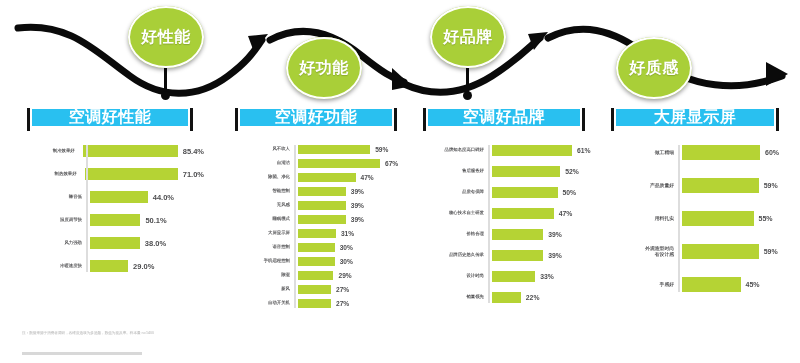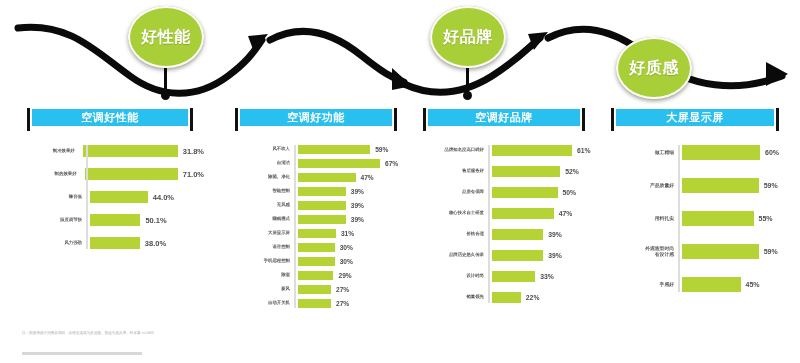--- a/index.html
+++ b/index.html
@@ -40,21 +40,21 @@
   .col0{left:14px;width:190px;}
   .col1{left:222px;width:186px;}
   .col2{left:410px;width:186px;}
   .col3{left:598px;width:192px;}
 
   .banner-wrap{position:relative;height:23px;}
   .banner{
     position:absolute;left:16px;right:14px;top:0;height:21px;
     background:#29c0f0;border:2px solid #ffffff;
     display:flex;align-items:center;justify-content:center;
-    color:#ffffff;font-size:11px;font-weight:bold;letter-spacing:.5px;
+    color:#ffffff;font-size:16px;font-weight:bold;letter-spacing:.5px;
     box-sizing:border-box;
   }
   .bar-edge{position:absolute;top:1px;width:3px;height:23px;background:#111;}
   .edge-l{left:13px;}
   .edge-r{right:11px;}
 
   
   .chart{position:relative;margin-top:15px;}
   .axis{position:absolute;top:0;bottom:0;width:2px;background:#dddddd;}
   .ax0{left:72px;} .ax1{left:72px;} .ax2{left:78px;} .ax3{left:80px;}
@@ -116,56 +116,62 @@
     <path d="M 548,38 C 580,22 612,28 648,56 C 690,90 740,92 782,76" stroke="#0a0a0a" stroke-width="7" fill="none" stroke-linecap="round"></path>
     <polygon points="766,62 788,74 766,86" fill="#0a0a0a"></polygon>
   </svg>
 
   <div class="stem stem0"></div>
   <div class="stemdot stemdot0"></div>
   <div class="stem stem2"></div>
   <div class="stemdot stemdot2"></div>
 
   <div class="bubble bub0">好性能</div>
+  <div class="bubble bub1">好功能</div>
   <div class="bubble bub2">好品牌</div>
   <div class="bubble bub3">好质感</div>
 
   <div class="col col0">
     <div class="banner-wrap">
       <div class="bar-edge edge-l"></div>
       <div class="bar-edge edge-r"></div>
       <div class="banner">空调好性能</div>
     </div>
     <div class="chart c0">
       <div class="axis ax0"></div>
       <div>
           <div class="row">
             <div class="rlabel">制冷效果好</div>
             <div class="rbar" style="width: 95px;"></div>
-            <div class="rval">31.8%</div>
+            <div class="rval">85.4%</div>
           </div>
           <div class="row">
             <div class="rlabel">制热效果好</div>
             <div class="rbar" style="width: 93.163px;"></div>
             <div class="rval">71.0%</div>
           </div>
           <div class="row">
             <div class="rlabel">噪音低</div>
             <div class="rbar" style="width: 57.7348px;"></div>
             <div class="rval">44.0%</div>
           </div>
           <div class="row">
             <div class="rlabel">温度调节快</div>
             <div class="rbar" style="width: 50.3867px;"></div>
             <div class="rval">50.1%</div>
           </div>
           <div class="row">
             <div class="rlabel">风力强劲</div>
             <div class="rbar" style="width: 49.8619px;"></div>
             <div class="rval">38.0%</div>
+          </div>
+          <div class="row">
+            <div class="rlabel">冷暖速度快</div>
+            <div class="rbar" style="width: 38.0525px;"></div>
+            <div class="rval">29.0%</div>
           </div>
         </div>
     </div>
   </div>
 
   <div class="col col1">
     <div class="banner-wrap">
       <div class="bar-edge edge-l"></div>
       <div class="bar-edge edge-r"></div>
       <div class="banner">空调好功能</div>

